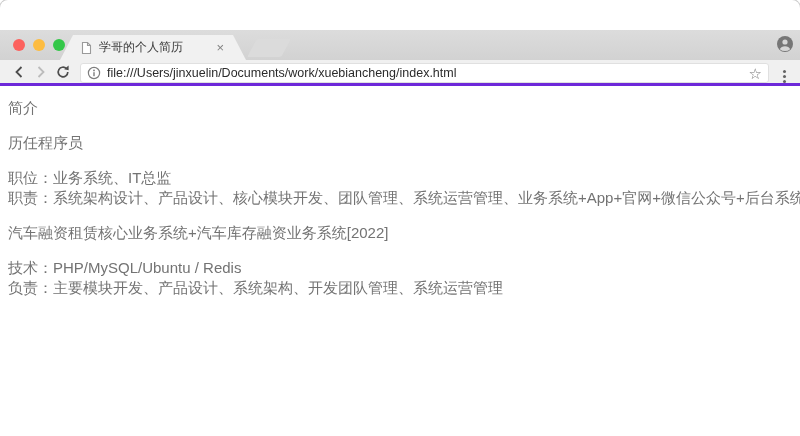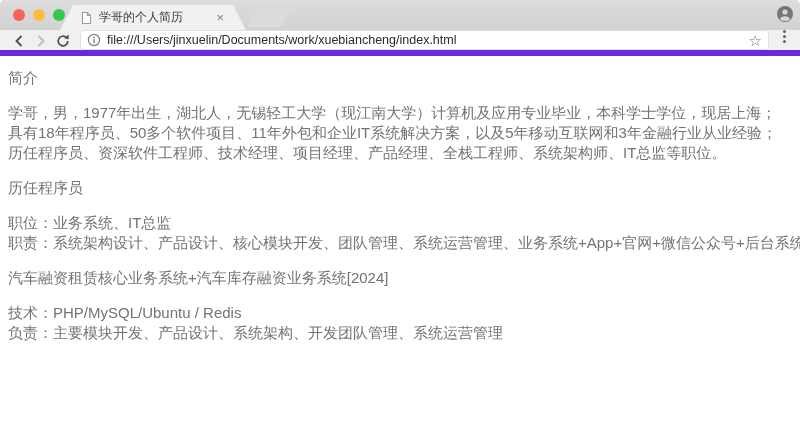--- a/index.html
+++ b/index.html
@@ -12,20 +12,21 @@
     overflow: hidden;
     background: #fff;
     box-shadow: 0 0 0 1px #c9c9c9;
   }
 
   
   .tabstrip {
     position: relative;
     height: 30px;
     background: linear-gradient(#dcdcdc, #d2d2d2);
+    margin-top: 30px;
   }
   .traffic { position: absolute; top: 9px; left: 13px; display: flex; gap: 8px; }
   .traffic span { width: 12px; height: 12px; border-radius: 50%; display: block; }
   .light-close { background: #fc615d; }
   .light-min   { background: #fdbc40; }
   .light-zoom  { background: #34c749; }
 
   .tab {
     position: absolute; bottom: 0; left: 60px;
     width: 186px; height: 25px;
@@ -46,22 +47,22 @@
     background: #dbdbdb;
     transform: skewX(-28deg);
     border-radius: 2px;
   }
   .avatar { position: absolute; top: 5px; right: 6px; width: 18px; height: 18px; }
 
   
   .toolbar {
     height: 26px;
     background: #f0f0f0;
-    border-bottom: 6px solid #6d28d9;
-    display: flex; align-items: flex-start;
+    border-bottom: 3px solid #6d28d9;
+    display: flex; align-items: flex-end;
     padding: 0 8px 0 8px;
   }
   .navbtn { width: 22px; height: 22px; display: flex; align-items: center; justify-content: center; }
   .omnibox {
     flex: 1; height: 20px;
     margin: 0 8px 0 6px;
     background: #fff;
     border: 1px solid #e0e0e0;
     border-radius: 3px;
     display: flex; align-items: center;
@@ -159,33 +160,28 @@
         <i></i>
         <i></i>
       </span>
   </div>
 
   <div class="page">
     <p>
       <span class="ln">简介</span>
     </p>
     <p>
-      <span class="ln">学哥，男，1977年出生，湖北人，无锡轻工大学（现江南大学）计算机及应用专业毕业，本科学士学位，现居上海；</span>
-      <span class="ln">具有18年程序员、50多个软件项目、11年外包和企业IT系统解决方案，以及5年移动互联网和3年金融行业从业经验；</span>
-      <span class="ln">历任程序员、资深软件工程师、技术经理、项目经理、产品经理、全栈工程师、系统架构师、IT总监等职位。</span>
-    </p>
-    <p>
       <span class="ln">历任程序员</span>
     </p>
     <p>
       <span class="ln">职位：业务系统、IT总监</span>
       <span class="ln">职责：系统架构设计、产品设计、核心模块开发、团队管理、系统运营管理、业务系统+App+官网+微信公众号+后台系统整合</span>
     </p>
     <p>
-      <span class="ln">汽车融资租赁核心业务系统+汽车库存融资业务系统[2024]</span>
+      <span class="ln">汽车融资租赁核心业务系统+汽车库存融资业务系统[2022]</span>
     </p>
     <p>
       <span class="ln">技术：PHP/MySQL/Ubuntu / Redis</span>
       <span class="ln">负责：主要模块开发、产品设计、系统架构、开发团队管理、系统运营管理</span>
     </p>
   </div>
 
 </div>
 
 </body></html>

